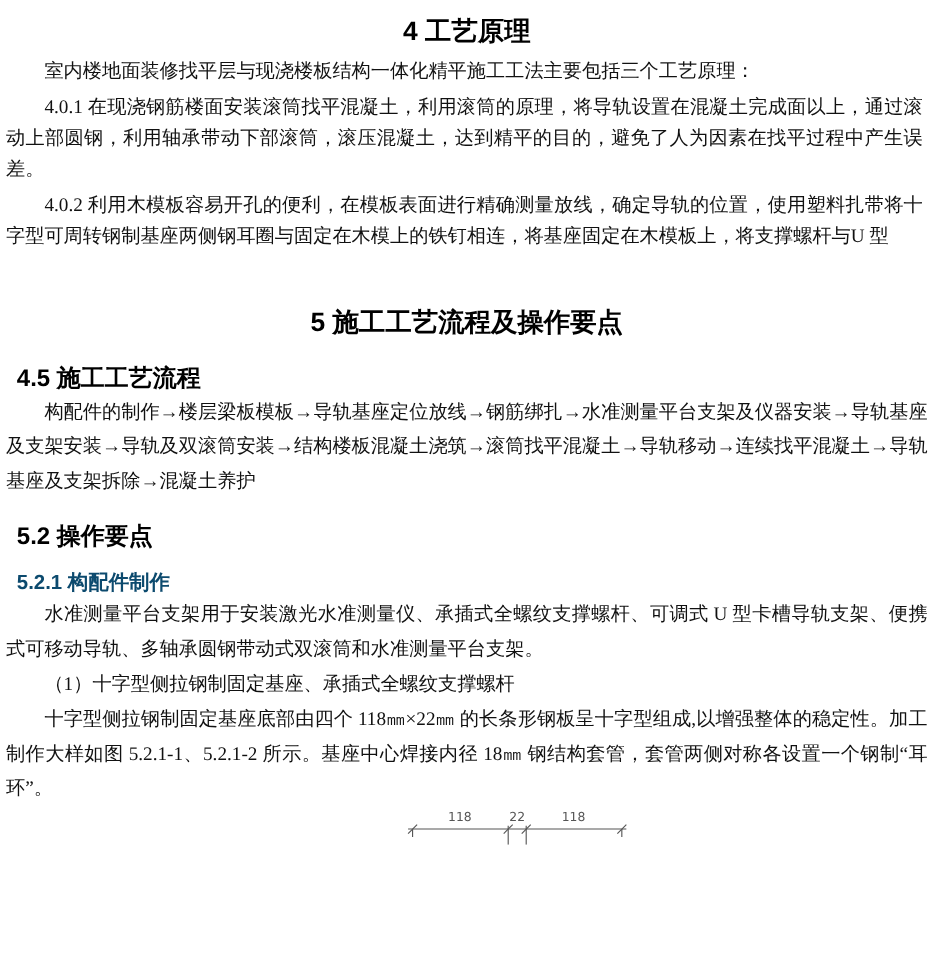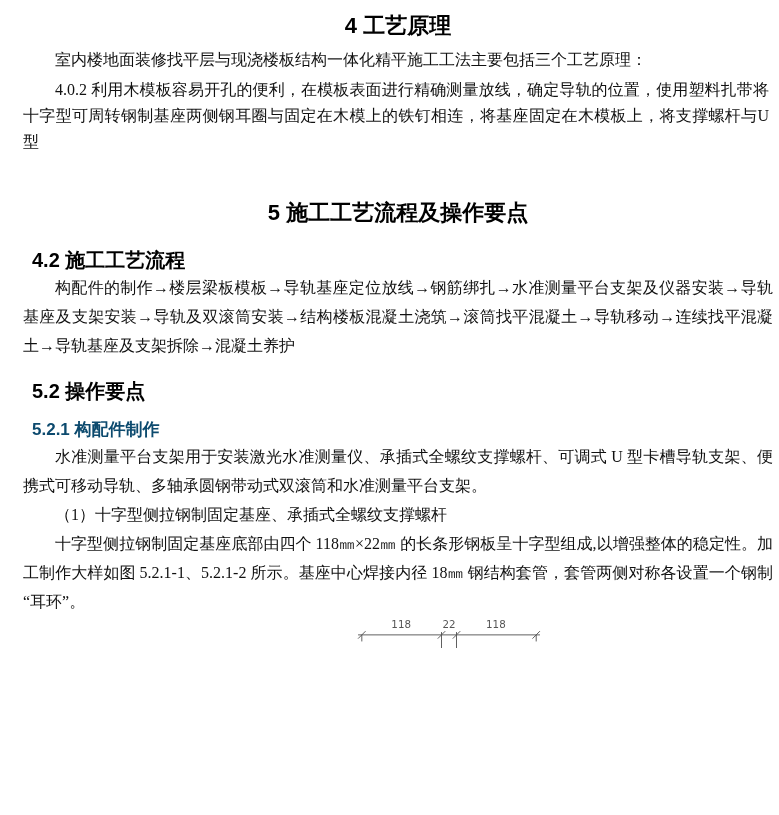--- a/index.html
+++ b/index.html
@@ -11,21 +11,21 @@
   body {
     width: 779px;
     height: 815px;
     color: #111111;
     font-family: "Liberation Serif", "DejaVu Serif", serif;
   }
   .page {
     box-sizing: border-box;
     width: 779px;
     height: 815px;
-    padding: 10px 6px 0 23px;
+    padding: 10px 6px 0 5px;
   }
   
   .h-chapter {
     font-family: "Liberation Sans", "DejaVu Sans", sans-serif;
     font-weight: bold;
     font-size: 22px;
     line-height: 27px;
     text-align: center;
     margin: 2px 0 8px 0;
     color: #000000;
@@ -84,27 +84,28 @@
 </style>
 </head>
 <body>
 
 <div class="page">
 
   <div class="h-chapter">4 工艺原理</div>
 
   <p class="body-para">室内楼地面装修找平层与现浇楼板结构一体化精平施工工法主要包括三个工艺原理：</p>
 
+  <p class="body-para">4.0.1 在现浇钢筋楼面安装滚筒找平混凝土，利用滚筒的原理，将导轨设置在混凝土完成面以上，通过滚动上部圆钢，利用轴承带动下部滚筒，滚压混凝土，达到精平的目的，避免了人为因素在找平过程中产生误差。</p>
 
   <p class="body-para">4.0.2 利用木模板容易开孔的便利，在模板表面进行精确测量放线，确定导轨的位置，使用塑料扎带将十字型可周转钢制基座两侧钢耳圈与固定在木模上的铁钉相连，将基座固定在木模板上，将支撑螺杆与U 型</p>
 
 
   <div class="h-chapter second">5 施工工艺流程及操作要点</div>
 
-  <div class="h-sub">4.2 施工工艺流程</div>
+  <div class="h-sub">4.5 施工工艺流程</div>
 
   <p class="body-para loose flow-para">构配件的制作→楼层梁板模板→导轨基座定位放线→钢筋绑扎→水准测量平台支架及仪器安装→导轨基座及支架安装→导轨及双滚筒安装→结构楼板混凝土浇筑→滚筒找平混凝土→导轨移动→连续找平混凝土→导轨基座及支架拆除→混凝土养护</p>
 
   <div class="h-sub mt18">5.2 操作要点</div>
 
   <div class="h-sub3">5.2.1 构配件制作</div>
 
   <p class="body-para loose p51">水准测量平台支架用于安装激光水准测量仪、承插式全螺纹支撑螺杆、可调式 U 型卡槽导轨支架、便携式可移动导轨、多轴承圆钢带动式双滚筒和水准测量平台支架。</p>
 
   <p class="body-para loose item-line">（1）十字型侧拉钢制固定基座、承插式全螺纹支撑螺杆</p>

